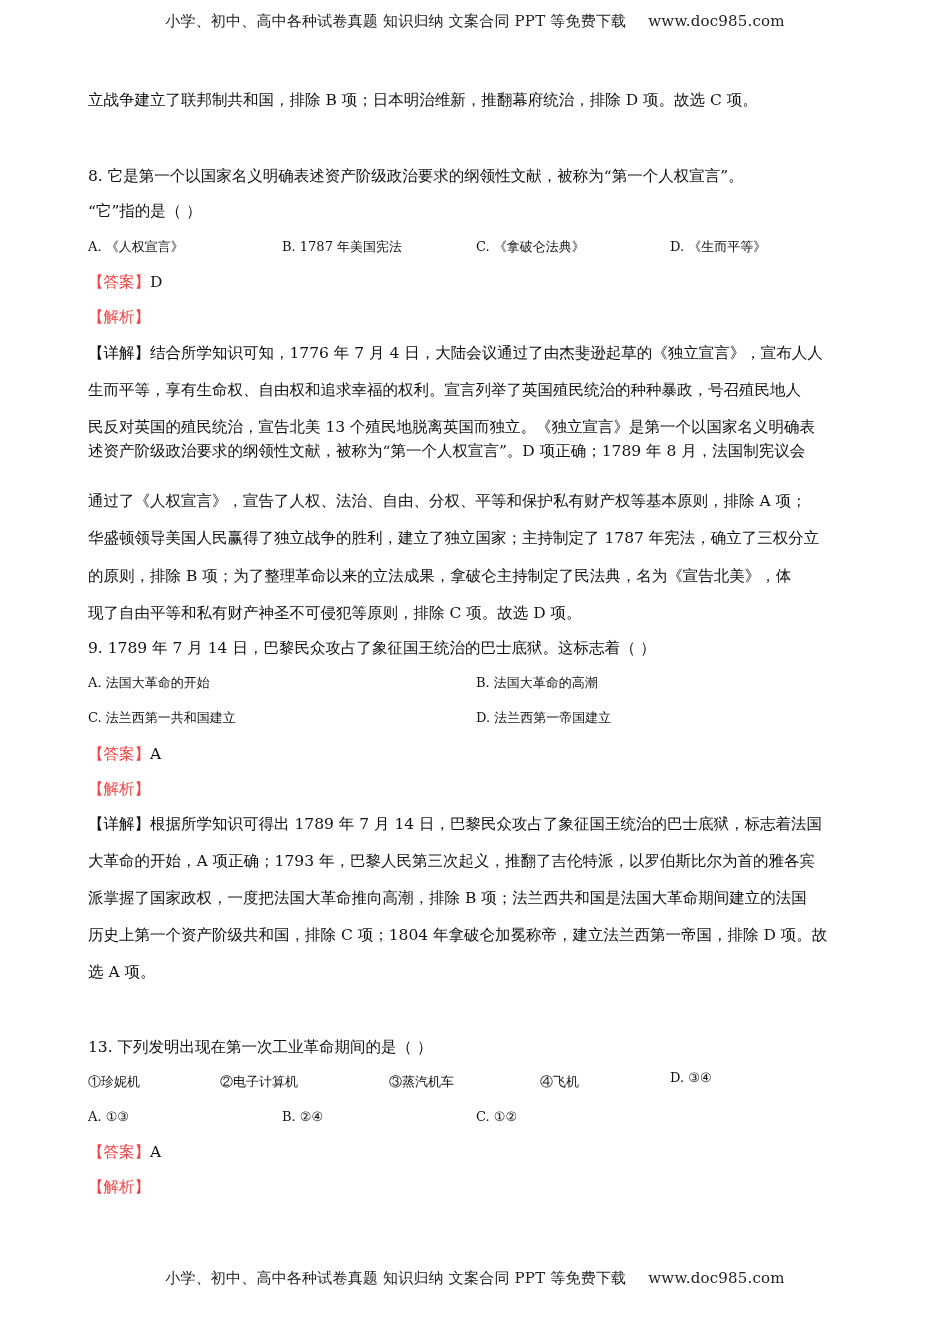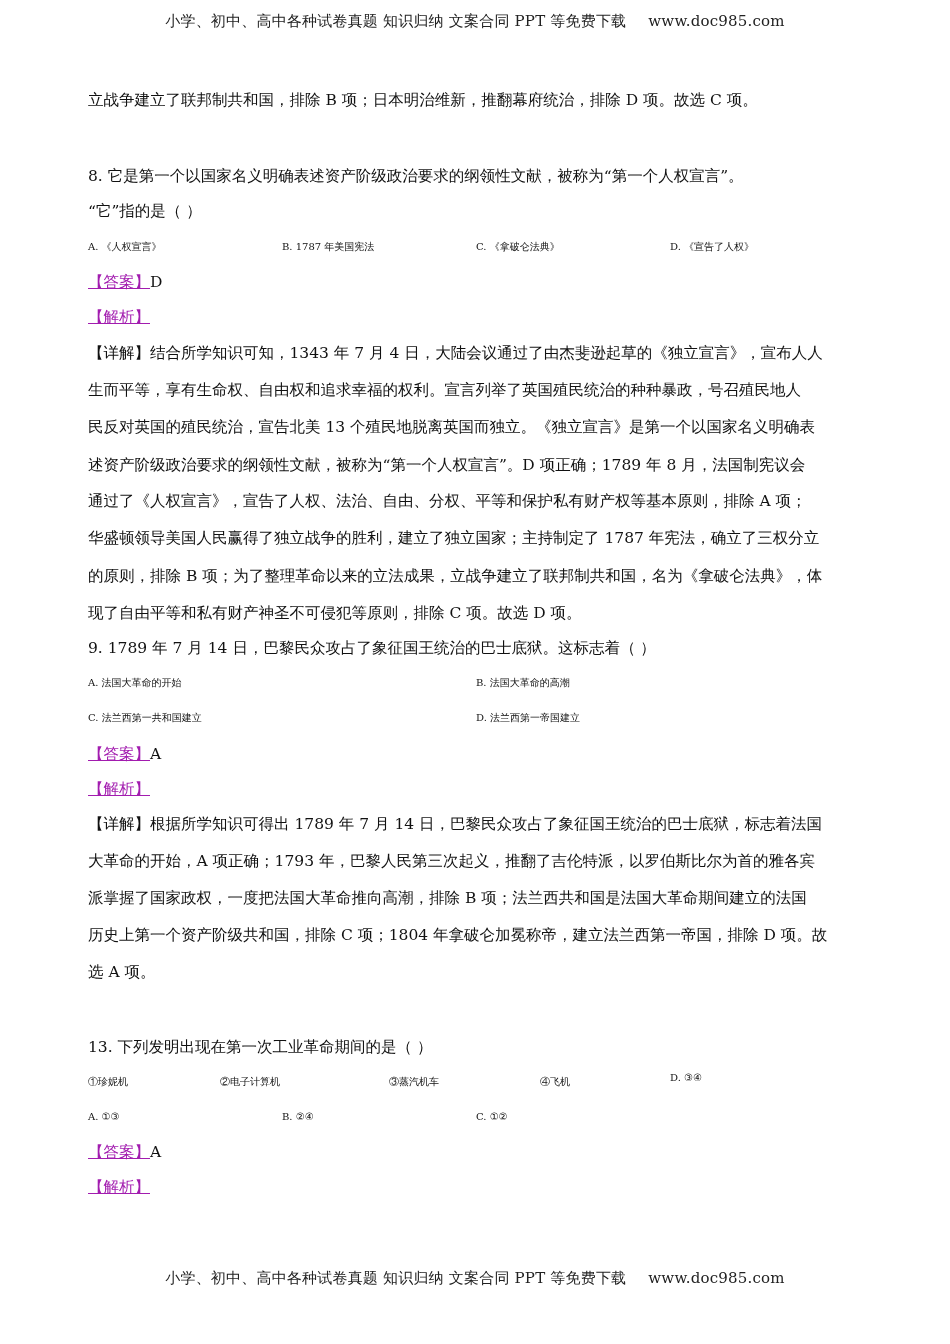--- a/index.html
+++ b/index.html
@@ -12,54 +12,54 @@
     position: absolute; left: 0; width: 950px; text-align: center;
     font-size: 15px; color: #222; letter-spacing: 0.2px;
   }
   .header { top: 12px; }
   .footer { top: 1269px; }
   .header .url, .footer .url { margin-left: 22px; }
   .line {
     position: absolute; left: 88px; font-size: 15.5px; white-space: nowrap;
     line-height: 20px;
   }
-  .label { color: #a21caf; text-decoration: underline; }
-  .opt { position: absolute; font-size: 10px; white-space: nowrap; line-height: 20px; }
+  .label { color: #ef4444; }
+  .opt { position: absolute; font-size: 13px; white-space: nowrap; line-height: 20px; }
 </style>
 </head>
 <body>
 
 <div class="header">
   <span>小学、初中、高中各种试卷真题  知识归纳  文案合同  PPT 等免费下载</span><span class="url">www.doc985.com</span>
 </div>
 
 <div class="line" style="top:90px">立战争建立了联邦制共和国，排除 B 项；日本明治维新，推翻幕府统治，排除 D 项。故选 C 项。</div>
 
 <div>
   <div class="line" style="top:166px">8. 它是第一个以国家名义明确表述资产阶级政治要求的纲领性文献，被称为“第一个人权宣言”。</div>
   <div class="line" style="top:201px">“它”指的是（    ）</div>
   <div class="opt" style="top:237px;left:88px">A. 《人权宣言》</div>
   <div class="opt" style="top:237px;left:282px">B. 1787 年美国宪法</div>
   <div class="opt" style="top:237px;left:476px">C. 《拿破仑法典》</div>
-  <div class="opt" style="top:237px;left:670px">D. 《宣告了人权》</div>
+  <div class="opt" style="top:237px;left:670px">D. 《生而平等》</div>
   <div class="line" style="top:272px">
     <span class="label">【答案】</span><span>D</span>
   </div>
   <div class="line" style="top:307px">
     <span class="label">【解析】</span>
   </div>
   <div class="line" style="top:343px">
-    <span>【详解】</span><span>结合所学知识可知，1343 年 7 月 4 日，大陆会议通过了由杰斐逊起草的《独立宣言》，宣布人人</span>
+    <span>【详解】</span><span>结合所学知识可知，1776 年 7 月 4 日，大陆会议通过了由杰斐逊起草的《独立宣言》，宣布人人</span>
   </div>
   <div class="line" style="top:380px">生而平等，享有生命权、自由权和追求幸福的权利。宣言列举了英国殖民统治的种种暴政，号召殖民地人</div>
   <div class="line" style="top:417px">民反对英国的殖民统治，宣告北美 13 个殖民地脱离英国而独立。《独立宣言》是第一个以国家名义明确表</div>
-  <div class="line" style="top:455px">述资产阶级政治要求的纲领性文献，被称为“第一个人权宣言”。D 项正确；1789 年 8 月，法国制宪议会</div>
+  <div class="line" style="top:441px">述资产阶级政治要求的纲领性文献，被称为“第一个人权宣言”。D 项正确；1789 年 8 月，法国制宪议会</div>
   <div class="line" style="top:491px">通过了《人权宣言》，宣告了人权、法治、自由、分权、平等和保护私有财产权等基本原则，排除 A 项；</div>
   <div class="line" style="top:528px">华盛顿领导美国人民赢得了独立战争的胜利，建立了独立国家；主持制定了 1787 年宪法，确立了三权分立</div>
-  <div class="line" style="top:566px">的原则，排除 B 项；为了整理革命以来的立法成果，立战争建立了联邦制共和国，名为《拿破仑法典》，体</div>
+  <div class="line" style="top:566px">的原则，排除 B 项；为了整理革命以来的立法成果，拿破仑主持制定了民法典，名为《宣告北美》，体</div>
   <div class="line" style="top:603px">现了自由平等和私有财产神圣不可侵犯等原则，排除 C 项。故选 D 项。</div>
 </div>
 
 <div>
   <div class="line" style="top:638px">9. 1789 年 7 月 14 日，巴黎民众攻占了象征国王统治的巴士底狱。这标志着（    ）</div>
   <div class="opt" style="top:673px;left:88px">A. 法国大革命的开始</div>
   <div class="opt" style="top:673px;left:476px">B. 法国大革命的高潮</div>
   <div class="opt" style="top:708px;left:88px">C. 法兰西第一共和国建立</div>
   <div class="opt" style="top:708px;left:476px">D. 法兰西第一帝国建立</div>
   <div class="line" style="top:744px">

